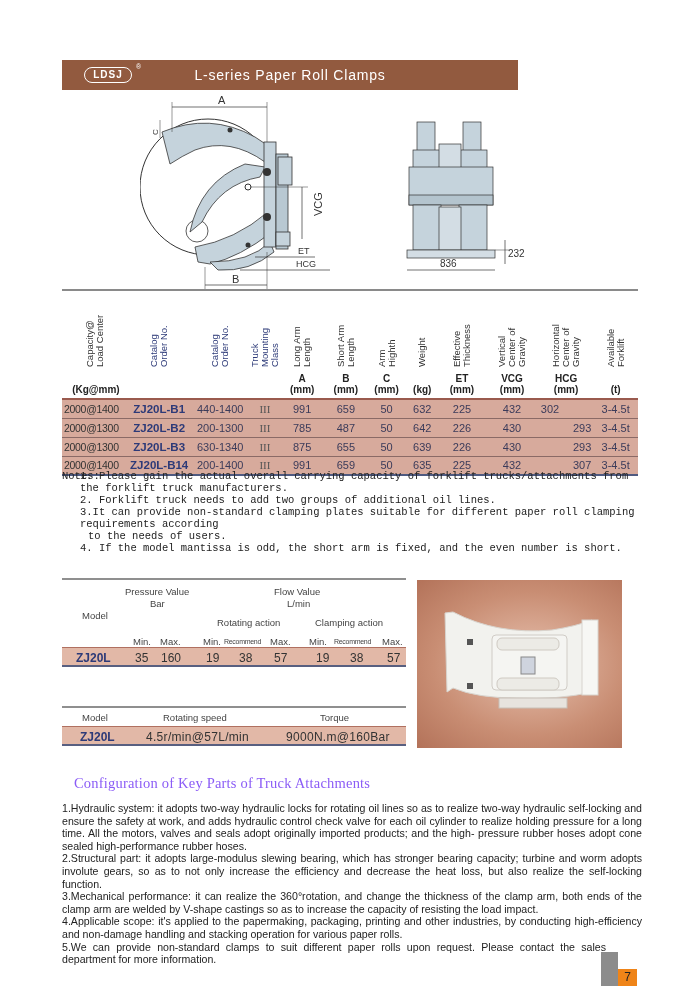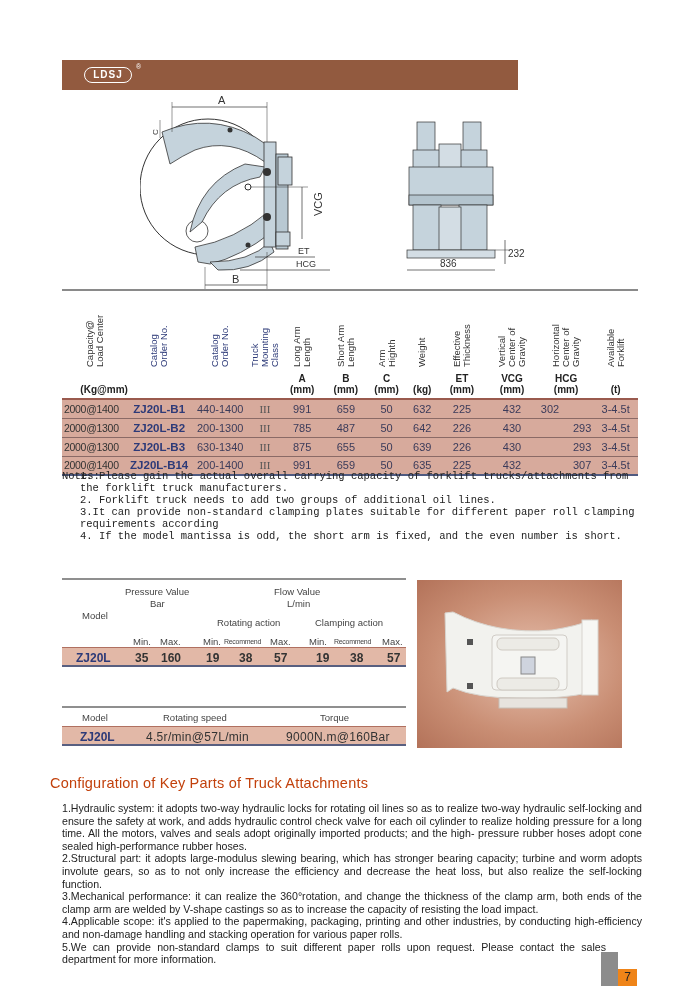--- a/index.html
+++ b/index.html
@@ -28,21 +28,21 @@
   .spec-top-rule { position: absolute; left: 62px; top: 289px; width: 576px; height: 2px; background: #8a8a8a; }
   .spec-table { position: absolute; left: 62px; top: 291px; width: 576px; border-collapse: collapse; }
   .spec-table th { font-weight: normal; vertical-align: bottom; padding: 0; }
   .vhead {
     writing-mode: vertical-rl; transform: rotate(180deg);
     font-size: 9.5px; line-height: 10px; color: #333; text-align: left;
     height: 76px; display: inline-block; white-space: pre-line;
   }
   .vhead.blue { color: #2d3a78; }
   .unit-row th { font-size: 10px; font-weight: bold; color: #222; line-height: 11px; height: 28px; vertical-align: bottom; padding-bottom: 3px; }
-  .unit-row th.left { text-align: right; padding-left: 2px; }
+  .unit-row th.left { text-align: center; padding-left: 2px; }
   .spec-table td {
     background: #d7aa9c; font-size: 11px; height: 19px; text-align: center;
     border-top: 1px solid #8a6a66; color: #3b3b5a; padding: 0 2px;
   }
   .spec-table tbody tr:first-child td { border-top: 2px solid #9a5a4e; }
   .spec-table tbody tr:last-child td { border-bottom: 2px solid #4f5a80; }
   .spec-table td.cap { text-align: left; font-size: 10.5px; letter-spacing: -0.3px; color: #333; margin-left: 23px; }
   .spec-table td.model { font-weight: bold; color: #2d3a78; font-size: 11.5px; }
   .spec-table td.roman { font-family: "Liberation Serif", serif; color: #555; }
 
@@ -51,49 +51,50 @@
   .notes .items { margin-left: 18px; }
   .notes .items div { padding-left: 0; }
   .notes .items div.indent { padding-left: 8px; }
 
   .flow-wrap { position: absolute; left: 62px; top: 578px; width: 344px; }
   .rule-gray { height: 2px; background: #8f8f8f; }
   .flow-head { position: relative; height: 67px; font-size: 9.5px; color: #444; }
   .flow-head span { position: absolute; white-space: nowrap; }
   .flow-head .small { font-size: 7px; letter-spacing: -0.3px; }
   .flow-row { background: #e2b8a7; height: 20px; position: relative; border-top: 1px solid #b07060; border-bottom: 2px solid #585f80; font-size: 12px; color: #333; }
-  .flow-row span { position: absolute; top: 3px; font-weight: bold; }
+  .flow-row span { position: absolute; top: 3px; }
   .flow-row .model { font-weight: bold; color: #2d3a78; }
 
   .torque-wrap { position: absolute; left: 62px; top: 706px; width: 344px; }
   .torque-head { position: relative; height: 18px; font-size: 9.5px; color: #444; }
   .torque-head span { position: absolute; top: 4px; }
   .torque-row { background: #e2b8a7; height: 20px; position: relative; border-top: 1px solid #b07060; border-bottom: 2px solid #585f80; font-size: 12px; color: #333; }
   .torque-row span { position: absolute; top: 3px; letter-spacing: 0.3px; }
   .torque-row .model { font-weight: bold; color: #2d3a78; letter-spacing: 0; }
 
   .photo { position: absolute; left: 417px; top: 580px; width: 205px; height: 168px; background: radial-gradient(ellipse at 55% 50%, #e8c2b0 0%, #c98e74 60%, #b37259 100%); }
   .photo svg { position: absolute; left: 0; top: 0; }
 
-  .section-title { position: absolute; left: 50px; top: 775px; font-size: 14.5px; color: #c2410c; letter-spacing: 0.2px; }
+  .section-title { position: absolute; left: 74px; top: 775px; font-size: 14.5px; color: #8b5cf6; letter-spacing: 0.2px; font-family: Liberation Serif, serif; }
 
   .config { position: absolute; left: 62px; top: 802px; width: 580px; font-size: 10.6px; line-height: 12.6px; color: #222; text-align: justify; }
   .config p { margin: 0; }
 
   .page-box { position: absolute; }
   .pb1 { left: 601px; top: 952px; width: 17px; height: 17px; background: #8c8c8c; }
   .pb2 { left: 601px; top: 969px; width: 17px; height: 17px; background: #8c8c8c; }
   .pb3 { left: 618px; top: 969px; width: 19px; height: 17px; background: #ef8418; color: #222; font-size: 12px; text-align: center; line-height: 17px; }
 </style>
 </head>
 <body>
 
 <div class="header-bar">
   <div class="logo">LDSJ</div>
   <div class="logo-reg">®</div>
+  <div class="header-title">L-series Paper Roll Clamps</div>
 </div>
 
 <div class="diagram-side">
   <svg width="200" height="198" viewBox="0 0 200 198">
 
     <circle cx="68" cy="95" r="68" fill="none" stroke="#333" stroke-width="1"></circle>
     <circle cx="57" cy="139" r="11" fill="none" stroke="#333" stroke-width="0.8"></circle>
 
     <path d="M22 40 Q70 20 115 45 L130 55 L125 70 Q90 45 55 58 Q42 64 30 72 Z" fill="#c5d3dc" stroke="#333" stroke-width="0.8"></path>
     <path d="M50 140 Q60 90 105 72 L125 75 L120 85 Q80 92 62 130 Z" fill="#c5d3dc" stroke="#333" stroke-width="0.8"></path>
@@ -271,20 +272,21 @@
     </tr>
   </tbody>
 </table>
 
 <div class="notes">
   <span class="label">Notes:</span>
   <div class="items">
     <div>1. Please gain the actual overall carrying capacity of forklift trucks/attachments from the forklift truck manufacturers.</div>
     <div>2. Forklift truck needs to add two groups of additional oil lines.</div>
     <div>3.It can provide non-standard clamping plates suitable for different paper roll clamping requirements according</div>
+    <div class="indent">to the needs of users.</div>
     <div>4. If the model mantissa is odd, the short arm is fixed, and the even number is short.</div>
   </div>
 </div>
 
 <div class="flow-wrap">
   <div class="rule-gray"></div>
   <div class="flow-head">
     <span style="left:20px;top:30px">Model</span>
     <span style="left:63px;top:6px">Pressure Value</span>
     <span style="left:88px;top:18px">Bar</span>

